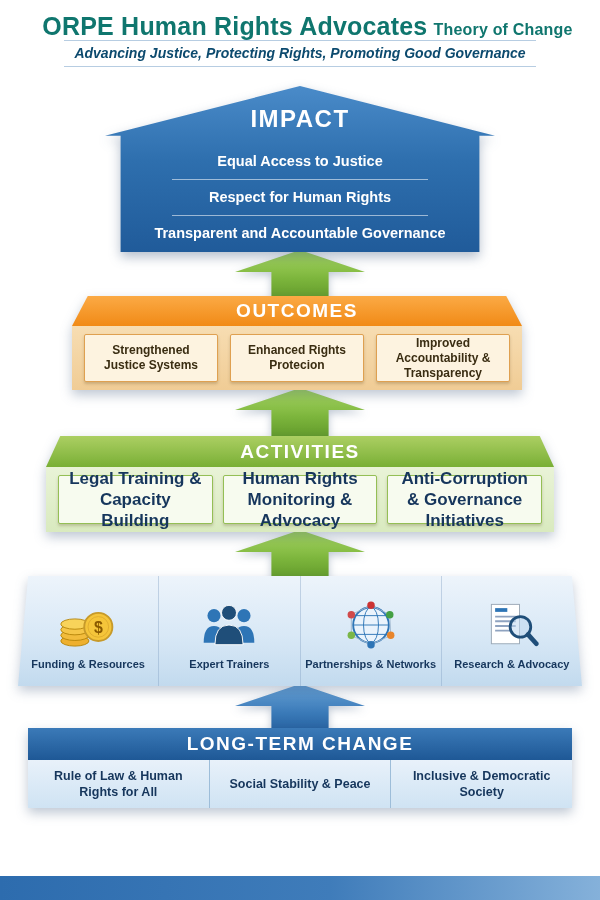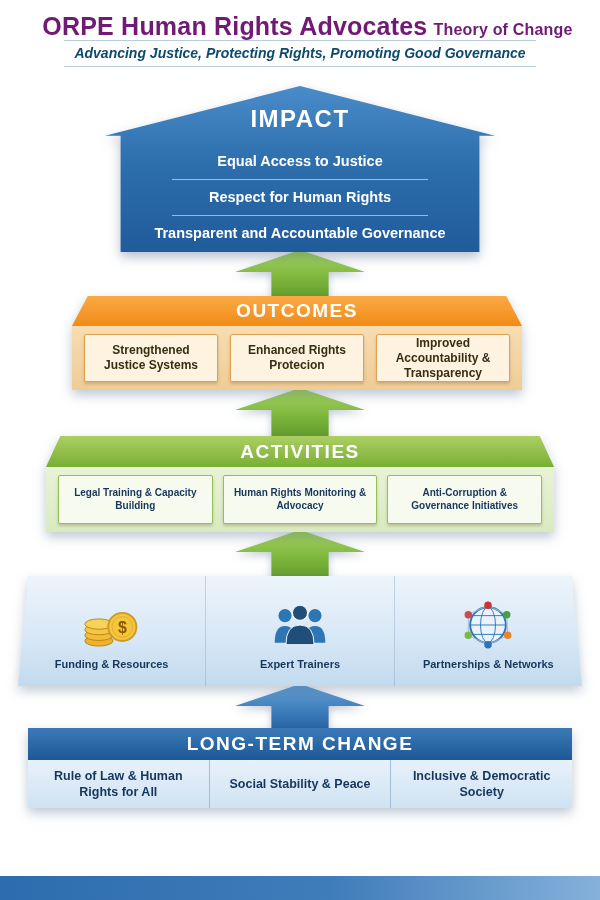--- a/index.html
+++ b/index.html
@@ -2,21 +2,21 @@
 <html><head>
 <meta charset="utf-8">
 <style>
   html,body{margin:0;padding:0;background:#ffffff;}
   .page{
     position:relative;width:600px;height:900px;background:#ffffff;overflow:hidden;
     font-family:"Liberation Sans",sans-serif;color:#17477e;
   }
   
   .header{position:absolute;top:12px;left:0;width:600px;text-align:center;}
-  .title{font-size:25px;font-weight:bold;color:#701a75;letter-spacing:.2px;margin-left:15px;}
+  .title{font-size:25px;font-weight:bold;color:#0f766e;letter-spacing:.2px;margin-left:15px;}
   .title .suffix{font-size:16px;font-weight:bold;margin-left:6px;}
   .rule{position:absolute;left:64px;width:472px;height:1px;background:#b7cde2;}
   .rule1{top:40px}
   .rule2{top:66px}
   .subtitle{position:absolute;top:45px;left:0;width:600px;text-align:center;
     font-size:14px;font-style:italic;font-weight:bold;color:#0c4a6e;}
   
   .impact-wrap{position:absolute;top:86px;left:105px;width:390px;height:166px;
     filter:drop-shadow(0 5px 6px rgba(40,70,110,.35));z-index:3;}
   .impact-shape{width:100%;height:100%;
@@ -48,21 +48,21 @@
     padding:4px 6px;line-height:1.25;}
   .outcomes{top:296px;left:72px;width:450px;}
   .outcomes .band-header{clip-path:polygon(3.5% 0,96.5% 0,100% 100%,0 100%);
     background:linear-gradient(180deg,#fbaa45 0%,#f18a16 100%);}
   .outcomes .band-body{height:64px;background:linear-gradient(180deg,#f7ddb2 0%,#f0cc95 100%);gap:12px;}
   .outcomes .card{background:#fdf3e0;border:1px solid #dfa050;color:#3a2d12;font-size:12px;}
   .activities{top:436px;left:46px;width:508px;}
   .activities .band-header{height:31px;clip-path:polygon(2.8% 0,97.2% 0,100% 100%,0 100%);
     background:linear-gradient(180deg,#accf63 0%,#79af35 100%);}
   .activities .band-body{height:65px;background:linear-gradient(180deg,#e9f3d7 0%,#d9eabf 100%);}
-  .activities .card{background:#f7fbef;border:1px solid #94bf55;color:#16365c;font-size:10px;}
+  .activities .card{background:#f7fbef;border:1px solid #94bf55;color:#16365c;font-size:17px;}
   
   .inputs-wrap{position:absolute;top:576px;left:18px;width:564px;height:110px;
     filter:drop-shadow(0 5px 6px rgba(40,70,110,.28));z-index:3;}
   .inputs-shape{width:100%;height:100%;
     clip-path:polygon(1.8% 0,98.2% 0,100% 100%,0 100%);
     background:linear-gradient(180deg,#edf4fb 0%,#d8e8f6 55%,#c2daee 100%);
     display:flex;}
   .input-col{flex:1;display:flex;flex-direction:column;align-items:center;
     justify-content:center;gap:5px;padding-top:4px;}
   .input-col + .input-col{border-left:1px solid rgba(130,160,195,.4);}
@@ -186,20 +186,32 @@
             <circle cx="52" cy="17" r="4" fill="#44a044"></circle>
             <circle cx="53" cy="39" r="4" fill="#e8852c"></circle>
             <circle cx="32" cy="49" r="4" fill="#2e75b6"></circle>
             <circle cx="11" cy="39" r="4" fill="#7ab648"></circle>
             <circle cx="11" cy="17" r="4" fill="#d04a4a"></circle>
           </svg>
         </span>
         <span class="input-label">Partnerships &amp; Networks</span>
       </div>
 
+      <div class="input-col">
+        <span class="input-icon">
+          <svg width="60" height="52" viewBox="0 0 64 52">
+            <rect x="10" y="4" width="30" height="42" fill="#ffffff" stroke="#9aa7b5"></rect>
+            <rect x="14" y="8" width="13" height="4" fill="#2e75b6"></rect>
+            <path d="M14 17 H36 M14 22 H36 M14 27 H36 M14 32 H30" stroke="#8fa3c0" stroke-width="2"></path>
+            <circle cx="41" cy="28" r="11" fill="rgba(190,215,240,0.55)" stroke="#1f4e79" stroke-width="3"></circle>
+            <line x1="49" y1="36" x2="58" y2="46" stroke="#1f4e79" stroke-width="5" stroke-linecap="round"></line>
+          </svg>
+        </span>
+        <span class="input-label">Research &amp; Advocacy</span>
+      </div>
 
     </div>
   </section>
 
   <div class="arrow-wrap arrow4">
     <div class="arrow blue"></div>
   </div>
 
   <section class="longterm">
     <div class="lt-banner">

